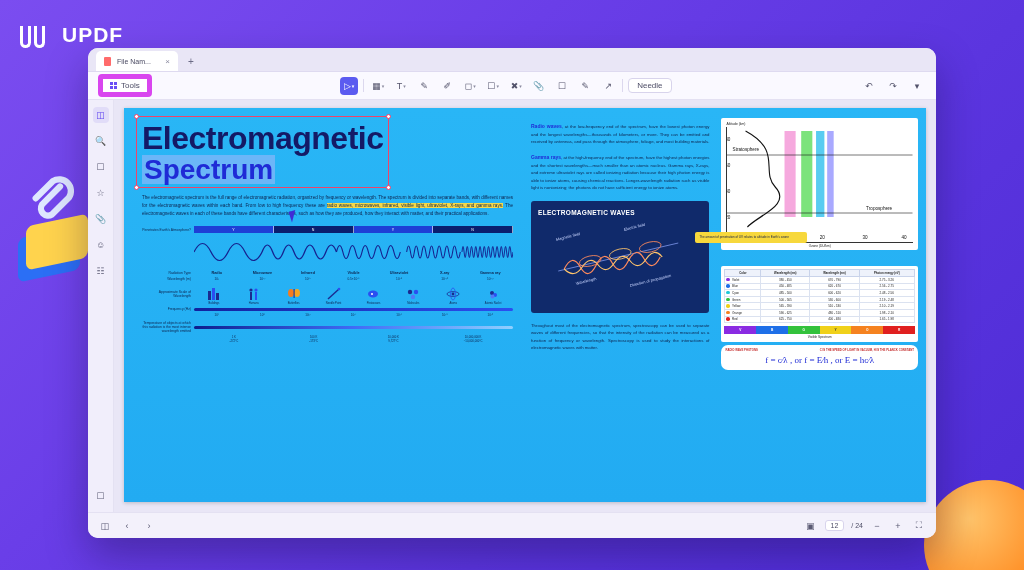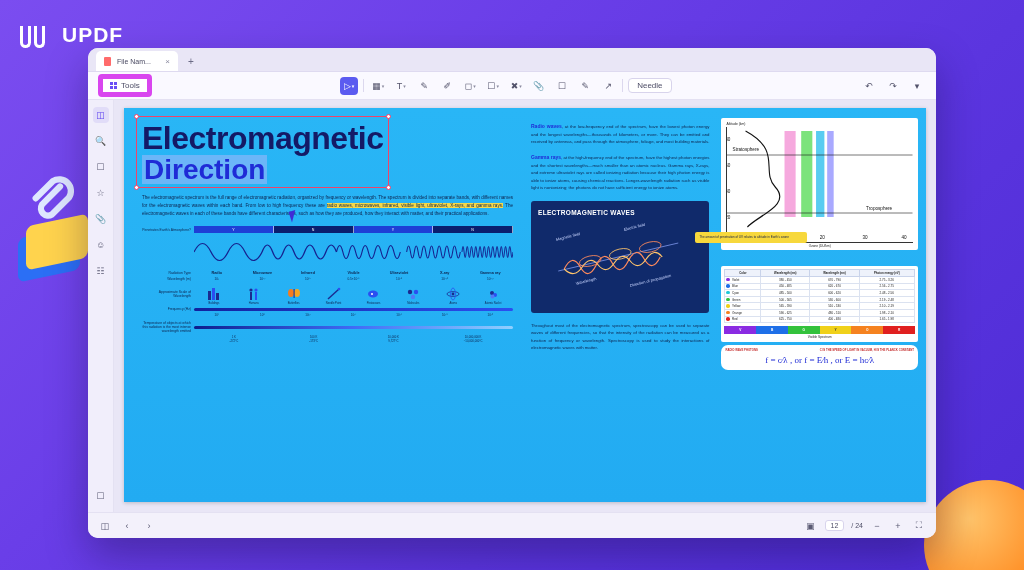--- a/index.html
+++ b/index.html
@@ -284,21 +284,21 @@
       <div class="ls-ico">☷</div>
       <div class="ls-ico ls-bottom">☐</div>
     </div>
 
     <div class="doc-area">
       <div class="page">
 
         <div class="col col-left">
           <div class="title-wrap">
             <div class="title1">Electromagnetic</div>
-            <div class="title2">Direction</div>
+            <div class="title2">Spectrum</div>
             <div class="selbox">
               <span class="handle h-tl"></span>
               <span class="handle h-tr"></span>
               <span class="handle h-bl"></span>
               <span class="handle h-br"></span>
             </div>
             <div class="cursor-arrow"></div>
           </div>
 
           <div class="para">

